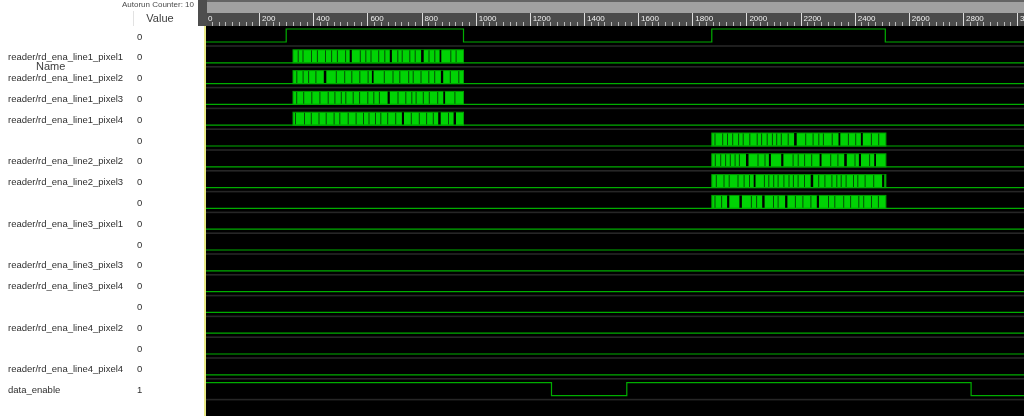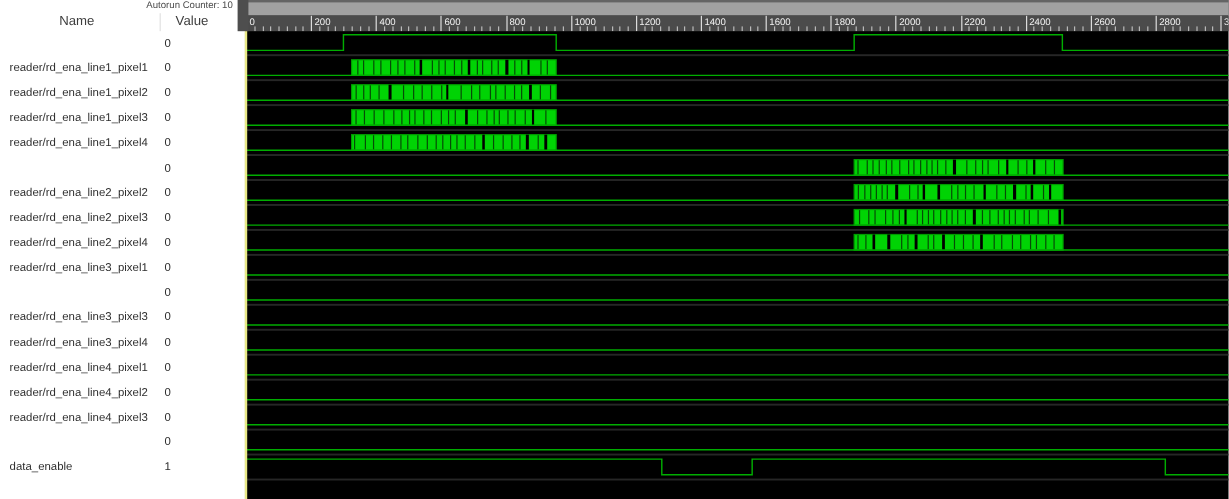--- a/index.html
+++ b/index.html
@@ -4,21 +4,21 @@
 <style>
   html,body{margin:0;padding:0;background:#fff;}
   .app{position:relative;width:1024px;height:416px;background:#ffffff;
        font-family:"Liberation Sans",sans-serif;overflow:hidden;}
 
   
   .left{position:absolute;left:0;top:0;width:204px;height:416px;background:#ffffff;z-index:2;}
   .autorun{position:absolute;top:0;left:0;width:194px;height:10px;line-height:10px;
            text-align:right;font-size:8px;color:#4a4a4a;white-space:nowrap;}
   .colhead{position:absolute;top:11px;height:14px;line-height:14px;font-size:11px;color:#3d3d3d;}
-  .colhead.nameh{left:36px;width:56px;text-align:center;}
+  .colhead.nameh{left:36px;width:56px;margin-top:48px;}
   .colhead.valueh{left:136px;width:48px;text-align:center;}
   .colsep{position:absolute;left:133px;top:11px;width:1px;height:15px;background:#e2e2e2;}
   .srow{position:absolute;left:0;width:204px;height:21px;line-height:21px;font-size:9.5px;color:#2e2e2e;}
   .sname{position:absolute;left:8px;top:0;white-space:nowrap;}
   .sval{position:absolute;left:137px;top:0;}
 
   
   .wave{position:absolute;left:204px;top:0;width:820px;height:416px;background:#000000;}
   .sb{position:absolute;left:0;top:0;width:820px;height:13px;background:#a1a1a1;
       border-top:2px solid #646464;box-sizing:border-box;}
@@ -66,51 +66,49 @@
         </div>
         <div class="srow" style="top:150.3px">
           <span class="sname">reader/rd_ena_line2_pixel2</span>
           <span class="sval">0</span>
         </div>
         <div class="srow" style="top:171.1px">
           <span class="sname">reader/rd_ena_line2_pixel3</span>
           <span class="sval">0</span>
         </div>
         <div class="srow" style="top:191.9px">
-          <span class="sname">reader/rd_ena_line2_pixel4</span>
           <span class="sval">0</span>
         </div>
         <div class="srow" style="top:212.7px">
           <span class="sname">reader/rd_ena_line3_pixel1</span>
           <span class="sval">0</span>
         </div>
         <div class="srow" style="top:233.5px">
           <span class="sval">0</span>
         </div>
         <div class="srow" style="top:254.3px">
           <span class="sname">reader/rd_ena_line3_pixel3</span>
           <span class="sval">0</span>
         </div>
         <div class="srow" style="top:275.1px">
           <span class="sname">reader/rd_ena_line3_pixel4</span>
           <span class="sval">0</span>
         </div>
         <div class="srow" style="top:295.9px">
-          <span class="sname">reader/rd_ena_line4_pixel1</span>
           <span class="sval">0</span>
         </div>
         <div class="srow" style="top:316.7px">
           <span class="sname">reader/rd_ena_line4_pixel2</span>
           <span class="sval">0</span>
         </div>
         <div class="srow" style="top:337.5px">
-          <span class="sname">reader/rd_ena_line4_pixel3</span>
           <span class="sval">0</span>
         </div>
         <div class="srow" style="top:358.3px">
+          <span class="sname">reader/rd_ena_line4_pixel4</span>
           <span class="sval">0</span>
         </div>
         <div class="srow" style="top:379.1px">
           <span class="sname">data_enable</span>
           <span class="sval">1</span>
         </div>
       </div>
   </div>
 
   <div class="wave">

